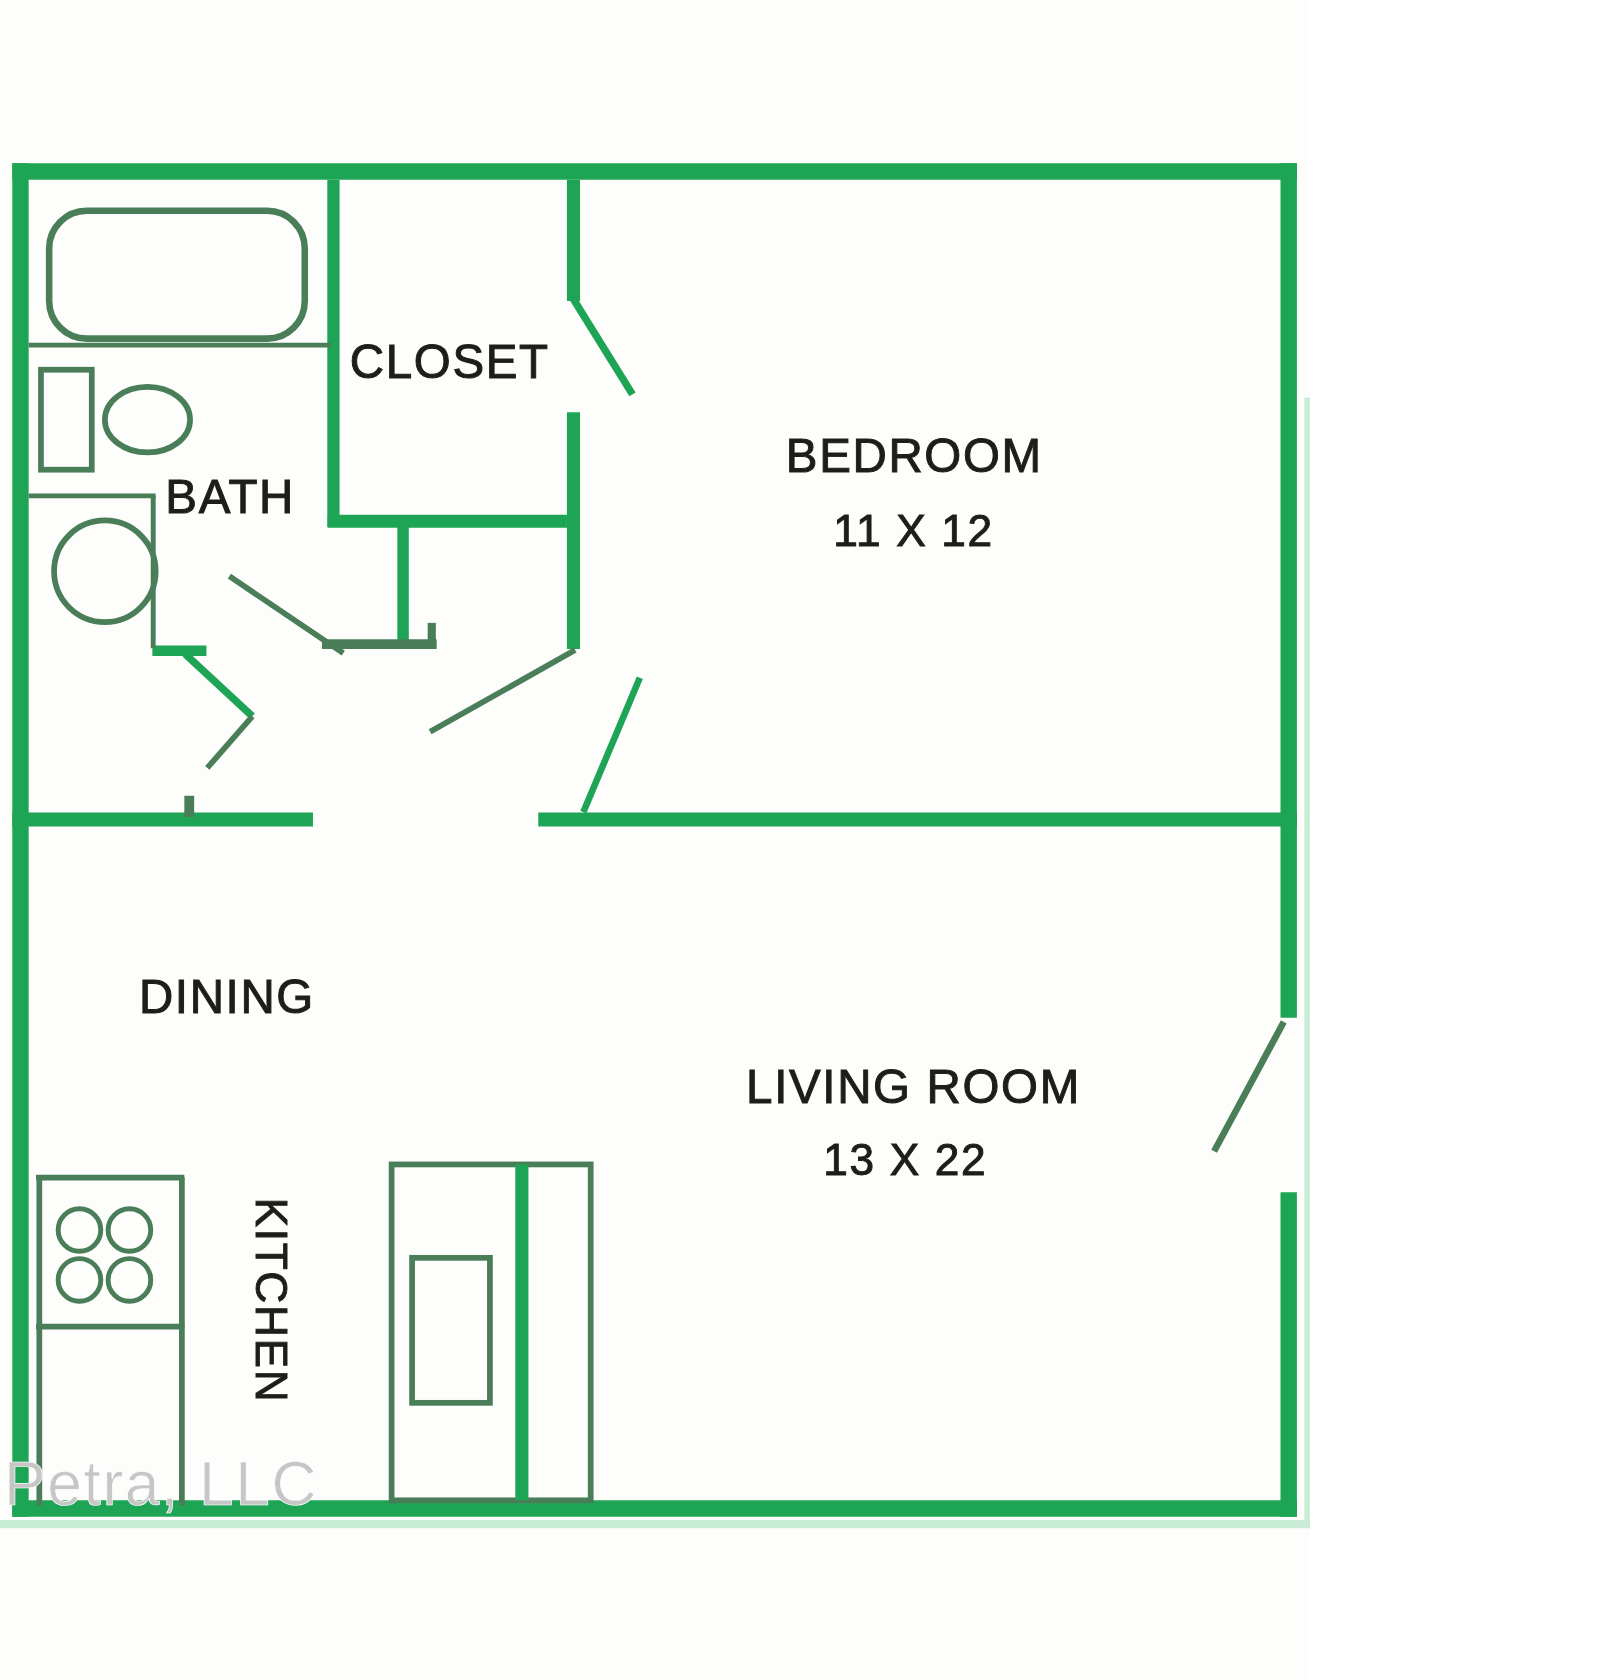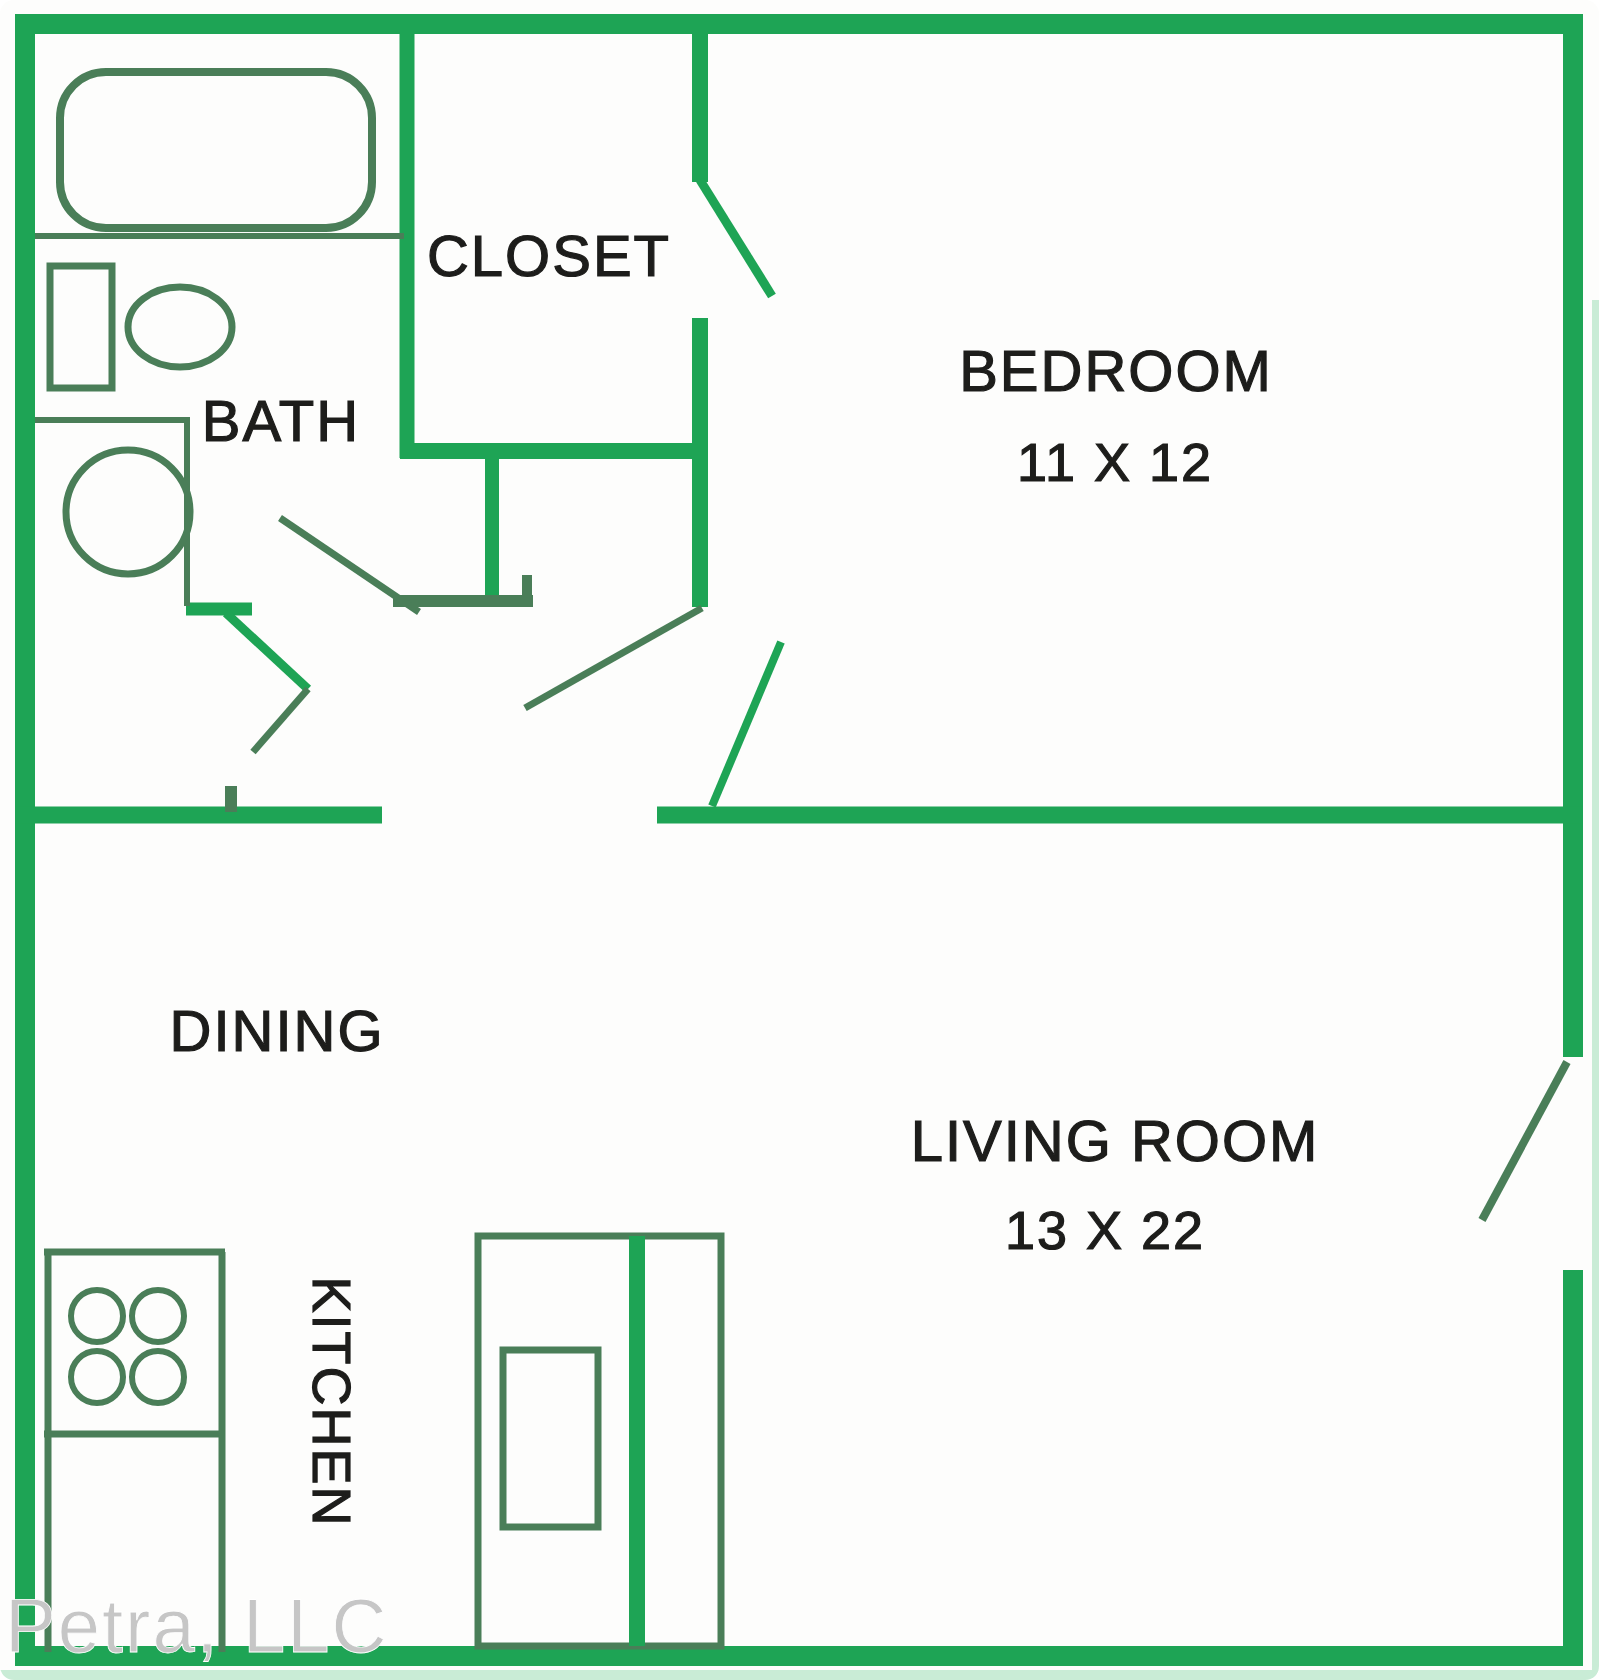--- a/index.html
+++ b/index.html
@@ -6,24 +6,23 @@
     --wall:#1ea455;
     --wall-light:#c9ecd6;
     --fixture:#4a7e58;
     --label:#1d1d1b;
     --watermark:#c6c6c6;
     --bg:#fdfdfc;
   }
   html,body{margin:0;padding:0;background:#fff;}
   .plan{
     position:relative;
-    width:1599px;height:1680px;
+    width:1310px;height:1680px;
     background:var(--bg);
     overflow:hidden;
-    border-radius:14px;
   }
   svg{display:block;width:100%;height:100%;}
   .wall{stroke:var(--wall);fill:none;stroke-linecap:butt;}
   .fixture{stroke:var(--fixture);fill:none;stroke-linecap:butt;}
   .edge-strip{fill:var(--wall-light);stroke:none;}
   text.room{
     fill:var(--label);
     stroke:var(--label);
     stroke-width:1.2;
     font-family:"Liberation Sans", sans-serif;

